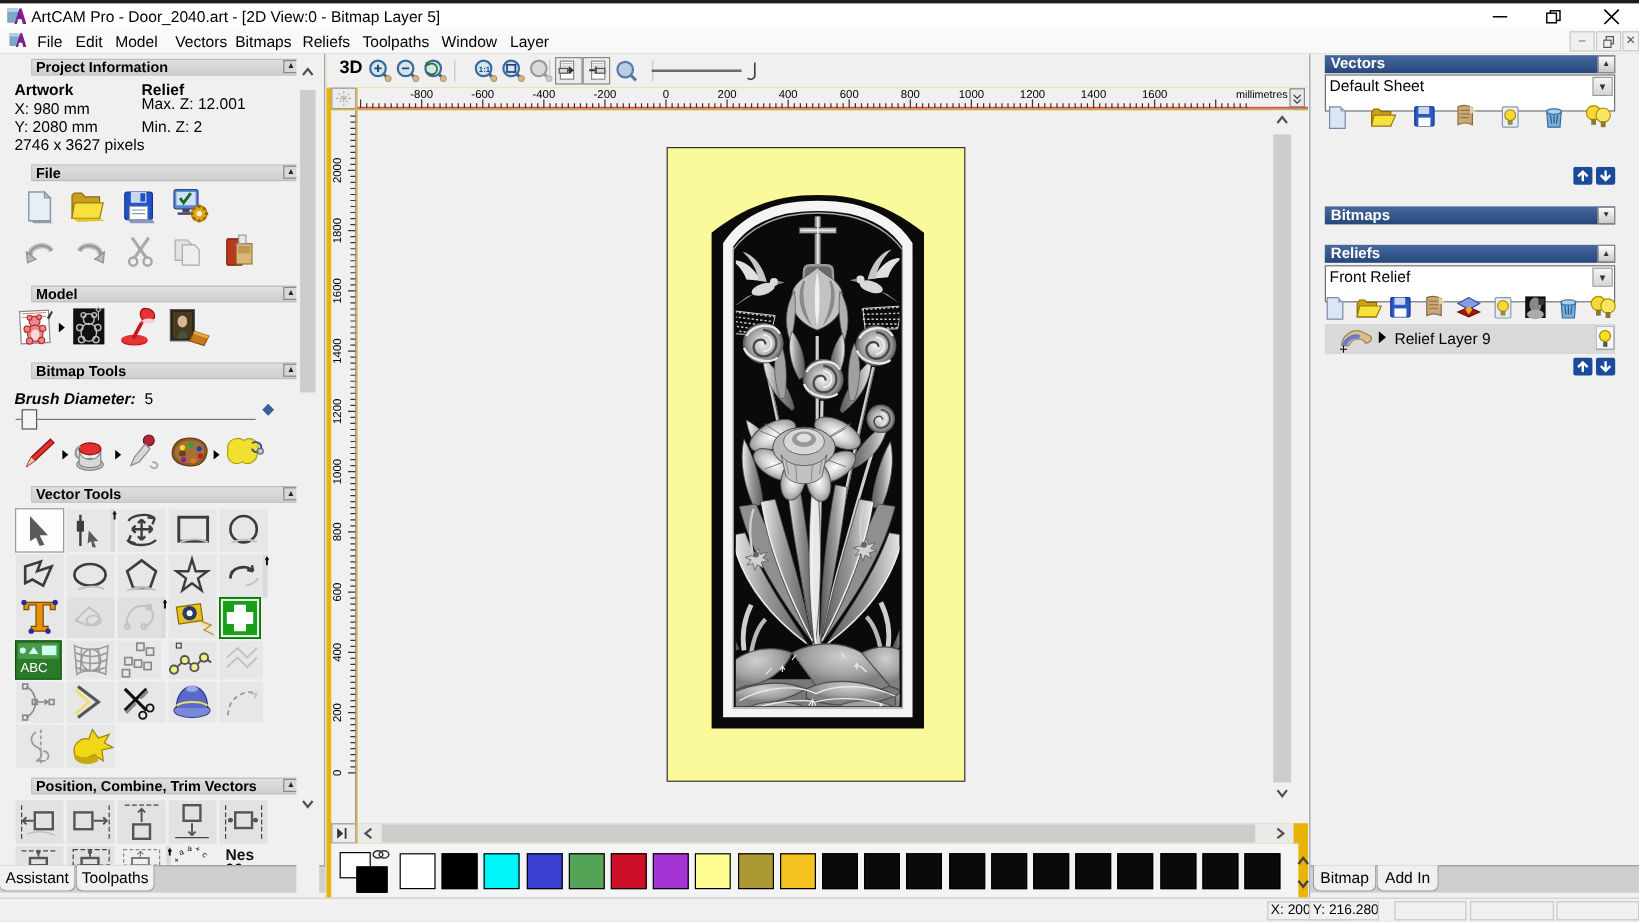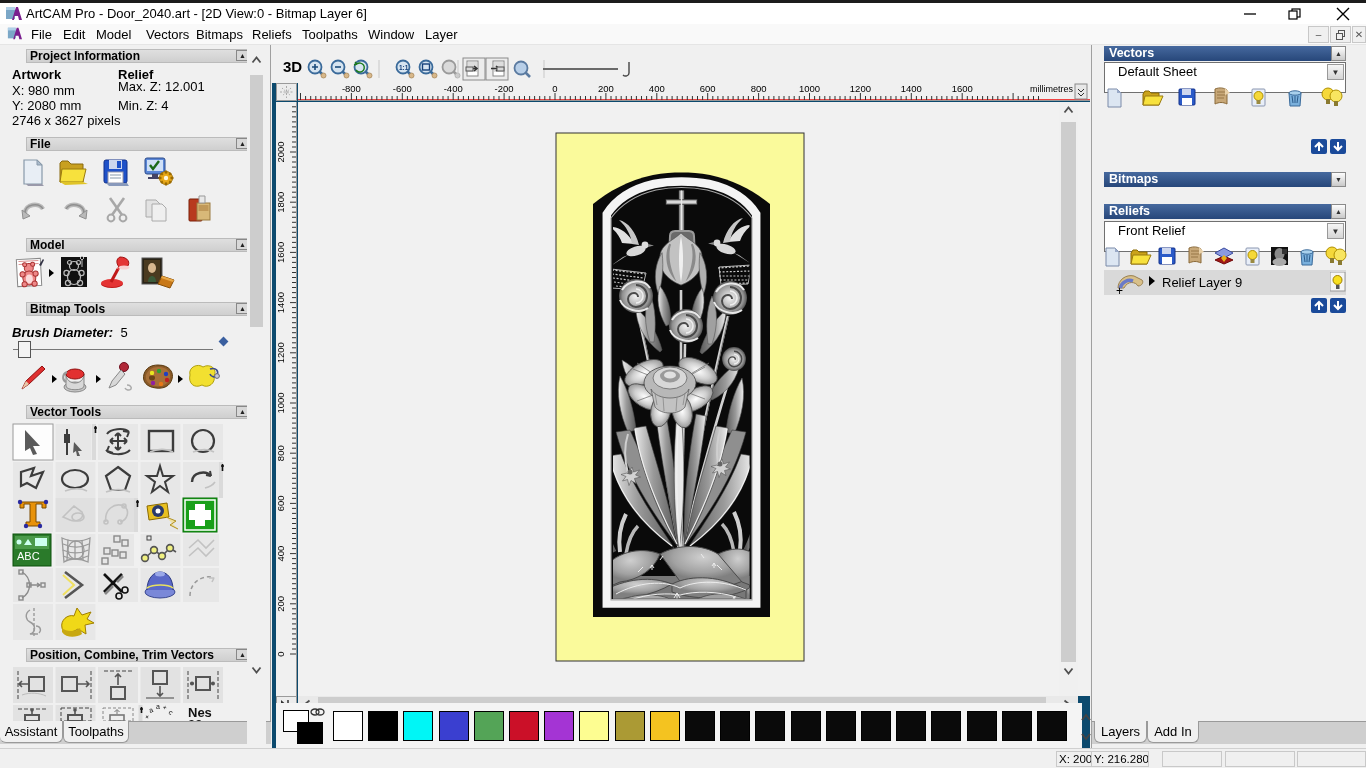--- a/index.html
+++ b/index.html
@@ -17,30 +17,30 @@
 
 
 #leftpanel { left:0; top:45px; width:271px; height:705px; background:#f0f0f0; border-right:1px solid #a0a0a0; }
 .lhdr { position:absolute; left:10px; width:225px; height:14px; background:linear-gradient(#dfdfdf,#cfcfcf); border:1px solid #bbb; font-size:12px; font-weight:bold; color:#000; line-height:12px; padding-left:3px;margin-left:16px; }
 .lhdr .cbtn { position:absolute; right:1px; top:0px; width:13px; height:11px; background:#d8d8d8; border:1px solid #888; font-size:7px; line-height:10px; text-align:center; color:#222; }
 .ptext { position:absolute; font-size:13px; color:#000; white-space:nowrap; }
 .pbold { font-weight:bold; }
 .sarrow { position:absolute; color:#555; font-size:11px; text-align:center; }
 
 
-#canvaswrap { left:272px; top:55px; width:818px; height:705px; background:#0c4a6e; }
+#canvaswrap { left:272px; top:45px; width:818px; height:705px; background:#eab308; }
 #hruler { position:absolute; left:24px; top:28px; width:794px; height:17px; background:#f0f0f0; border-bottom:2px solid #ef4444; }
 #vruler { position:absolute; left:4px; top:45px; width:20px; height:596px; background:#f0f0f0; border-right:1px solid #999; }
 #canvas { position:absolute; left:25px; top:46px; width:786px; height:595px; background:#f1f1f1; }
 
 
 #rightpanel { left:1091px; top:45px; width:275px; height:705px; background:#f0f0f0; border-left:1px solid #a0a0a0; }
 .bhdr { position:absolute; left:12px; width:242px; height:15px; background:linear-gradient(#46699e,#27477a); color:#fff; font-weight:bold; font-size:12.5px; line-height:14px; padding-left:5px; }
 .bhdr .cbtn2 { position:absolute; right:0px; top:0px; width:15px; height:15px; background:linear-gradient(#fdfdfd,#c9c9c9); border:1px solid #8a8a8a; text-align:center; font-size:7px; line-height:14px; color:#333; }
-.dropdown { position:absolute; left:12px; width:242px; height:31px; background:#fff; border:1px solid #707070; font-size:13px; line-height:18px; padding-left:13px; color:#000; }
+.dropdown { position:absolute; left:12px; width:242px; height:31px; background:#fff; border:1px solid #707070; font-size:13px; line-height:18px; padding-left:3px; color:#000; }
 .ddbtn { position:absolute; right:1px; top:1px; width:17px; height:16px; background:linear-gradient(#f5f5f5,#d5d5d5); border:1px solid #999; text-align:center; font-size:8px; color:#333; line-height:15px; }
 .layerrow { position:absolute; left:12px; width:242px; height:23px; background:#d9d9d9; font-size:13px; color:#000; }
 
 
 #palette { left:276px; top:703px; width:806px; height:45px; background:#f4f4f4; }
 .swatch { position:absolute; top:8px; width:30px; height:30px; border:1px solid #000; }
 #statusbar { left:0; top:748px; width:1366px; height:20px; background:#f0f0f0; border-top:1px solid #d0d0d0; }
 .sseg { position:absolute; top:2px; height:16px; background:#f0f0f0; border:1px solid #c9c9c9; font-size:11.5px; color:#000; padding:1px 2px; white-space:nowrap; overflow:hidden; }
 
 
@@ -49,21 +49,21 @@
 </head>
 <body>
 <div id="app">
   <div id="topstrip" class="abs"></div>
   <div id="titlebar" class="abs">
     <svg class="abs" style="left:5px;top:2px" width="17" height="17" viewBox="0 0 17 17">
       <rect x="1" y="2" width="9" height="12" fill="#7ba7c7"></rect>
       <rect x="1" y="2" width="9" height="3" fill="#b0d0e8"></rect>
       <path d="M7 15 L11 2 L13 2 L17 15 L14 15 L13 11 L9.5 11 L9 15 Z" fill="#7a1f8e"></path>
     </svg>
-    <div class="ttext">ArtCAM Pro - Door_2040.art - [2D View:0 - Bitmap Layer 6]</div>
+    <div class="ttext">ArtCAM Pro - Door_2040.art - [2D View:0 - Bitmap Layer 5]</div>
     <svg class="abs" style="left:1230px;top:0" width="136" height="21" viewBox="0 0 136 21">
       <line x1="14" y1="11" x2="26" y2="11" stroke="#000" stroke-width="1.3"></line>
       <rect x="62" y="6" width="8" height="8" fill="none" stroke="#000" stroke-width="1.2"></rect>
       <rect x="59" y="8" width="8" height="8" fill="#fff" stroke="#000" stroke-width="1.2"></rect>
       <path d="M107 5 L119 17 M119 5 L107 17" stroke="#000" stroke-width="1.4"></path>
     </svg>
   </div>
   <div id="menubar" class="abs">
     <svg class="abs" style="left:7px;top:2px" width="15" height="15" viewBox="0 0 17 17">
       <rect x="1" y="2" width="9" height="12" fill="#7ba7c7"></rect>
@@ -88,21 +88,21 @@
   </div>
 
   <div id="leftpanel" class="abs">
 
     <div class="lhdr" style="top:4px">Project Information<span class="cbtn">▲</span></div>
     <div class="ptext pbold" style="left:12px;top:22px">Artwork</div>
     <div class="ptext pbold" style="left:118px;top:22px">Relief</div>
     <div class="ptext" style="left:12px;top:38px">X: 980 mm</div>
     <div class="ptext" style="left:118px;top:34px">Max. Z: 12.001</div>
     <div class="ptext" style="left:12px;top:53px">Y: 2080 mm</div>
-    <div class="ptext" style="left:118px;top:53px">Min. Z: 4</div>
+    <div class="ptext" style="left:118px;top:53px">Min. Z: 2</div>
     <div class="ptext" style="left:12px;top:68px">2746 x 3627 pixels</div>
 
     <div class="lhdr" style="top:92px">File<span class="cbtn">▲</span></div>
     <svg class="abs" style="left:18px;top:112px" width="30" height="32" viewBox="0 0 30 32">
       <path d="M6 3 L19 3 L24 8 L24 27 L6 27 Z" fill="#e8eef5" stroke="#8899aa" stroke-width="1.2"></path>
       <path d="M19 3 L19 8 L24 8 Z" fill="#aabbcc" stroke="#8899aa"></path>
       <path d="M8 27 L24 27 L26 29 L10 29 Z" fill="#99a"></path>
     </svg>
     <svg class="abs" style="left:57px;top:113px" width="34" height="30" viewBox="0 0 34 30">
       <path d="M3 8 L3 24 L26 24 L26 6 L14 6 L11 3 L5 3 L3 5 Z" fill="#c8a020" stroke="#8a6a10"></path>
@@ -1211,21 +1211,21 @@
       </svg>
     </div>
     <svg class="abs" style="left:219px;top:253px" width="36" height="16" viewBox="0 0 36 16">
       <rect x="0" y="0" width="16" height="15" rx="2" fill="#1a4a9a"></rect>
         <path d="M8 12 V4 m-4 4 l4 -4 l4 4" stroke="#fff" stroke-width="2" fill="none"></path>
       <rect x="19" y="0" width="16" height="15" rx="2" fill="#1a4a9a"></rect>
         <path d="M27 3 V11 m-4 -4 l4 4 l4 -4" stroke="#fff" stroke-width="2" fill="none"></path>
     </svg>
 
     <div class="abs" style="left:0px;top:676px;width:275px;height:23px;background:#cfcfcf;border-top:1px solid #9a9a9a"></div>
-    <div class="tab" style="left:2px;top:676px;width:53px;height:22px;line-height:21px">Layers</div>
+    <div class="tab" style="left:2px;top:676px;width:53px;height:22px;line-height:21px">Bitmap</div>
     <div class="tab" style="left:55px;top:676px;width:52px;height:22px;line-height:21px">Add In</div>
     <div class="abs" style="left:0px;top:699px;width:275px;height:6px;background:#f0f0f0"></div>
   </div>
   <div id="palette" class="abs">
 
     <div class="abs" style="left:7px;top:7px;width:26px;height:22px;background:#fff;border:1.5px solid #000"></div>
     <div class="abs" style="left:21px;top:19px;width:26px;height:22px;background:#000;border:1.5px solid #000"></div>
     <svg class="abs" style="left:34px;top:3px" width="16" height="12" viewBox="0 0 16 12">
         <ellipse cx="5" cy="6" rx="4" ry="3" fill="none" stroke="#333" stroke-width="1.3"></ellipse>
         <ellipse cx="10" cy="6" rx="4" ry="3" fill="none" stroke="#333" stroke-width="1.3"></ellipse>

